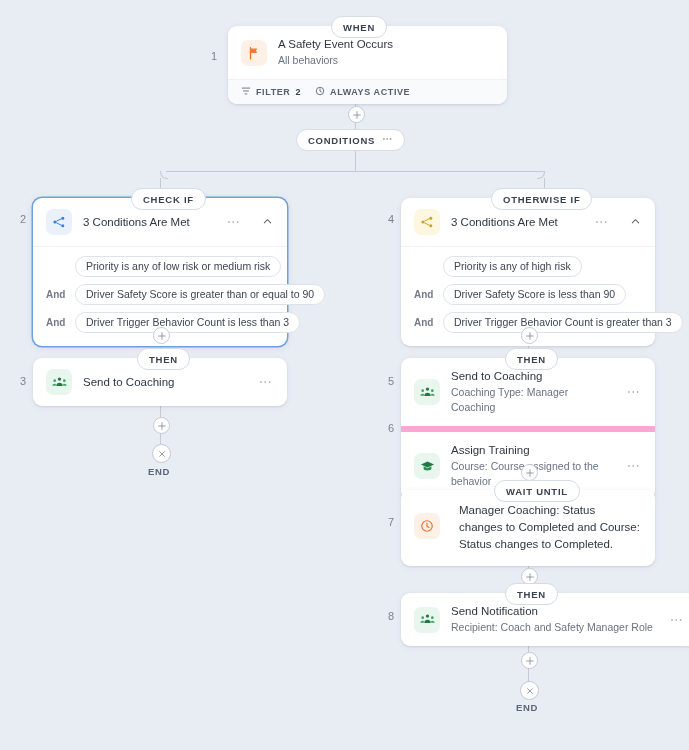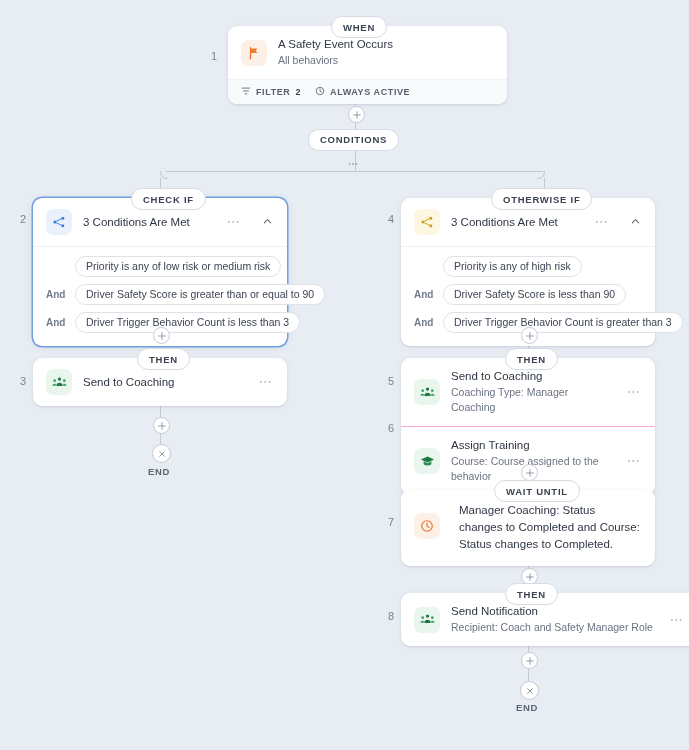--- a/index.html
+++ b/index.html
@@ -49,21 +49,21 @@
     box-shadow:0 0 0 1.5px #6ea0e0, 0 1px 8px rgba(33,45,70,.10);
   }
   .row{
     display:flex;align-items:center;
     padding:11px 12px 11px 13px;
     gap:11px;
     position:relative;
     min-height:34px;
     box-sizing:border-box;
   }
-  .row + .row{border-top:1px solid #f9a8d4;}
+  .row + .row{border-top:6px solid #f9a8d4;}
   .badge{
     width:26px;height:26px;border-radius:7px;
     flex:0 0 26px;
     display:flex;align-items:center;justify-content:center;
   }
   .badge svg{display:block;}
   .b-orange{background:#fdf0e6;}
   .b-blue{background:#eaf1fb;}
   .b-yellow{background:#fdf7e0;}
   .b-green{background:#e9f6ed;}
@@ -197,21 +197,21 @@
       </div>
     </div>
   </div>
 
   <div class="circ" style="left:348px;top:106px;">
     <svg width="8" height="8" viewBox="0 0 12 12">
         <path d="M6 1v10M1 6h10" stroke="#8b94a3" stroke-width="1.4" stroke-linecap="round"></path>
       </svg>
   </div>
 
-  <div class="pill" style="left:308px;top:129px;flex-direction:column;">
+  <div class="pill" style="left:296px;top:129px;">
     <span>CONDITIONS</span>
     <span class="dots">⋯</span>
   </div>
 
   <div class="num" style="left:12px;top:213px;">2</div>
   <div class="pill" style="left:131px;top:188px;">
     <span>CHECK IF</span>
   </div>
   <div class="card selected" style="left:33px;top:198px;width:254px;">
     <div class="row" style="border-bottom:1px solid #eef1f5;">

